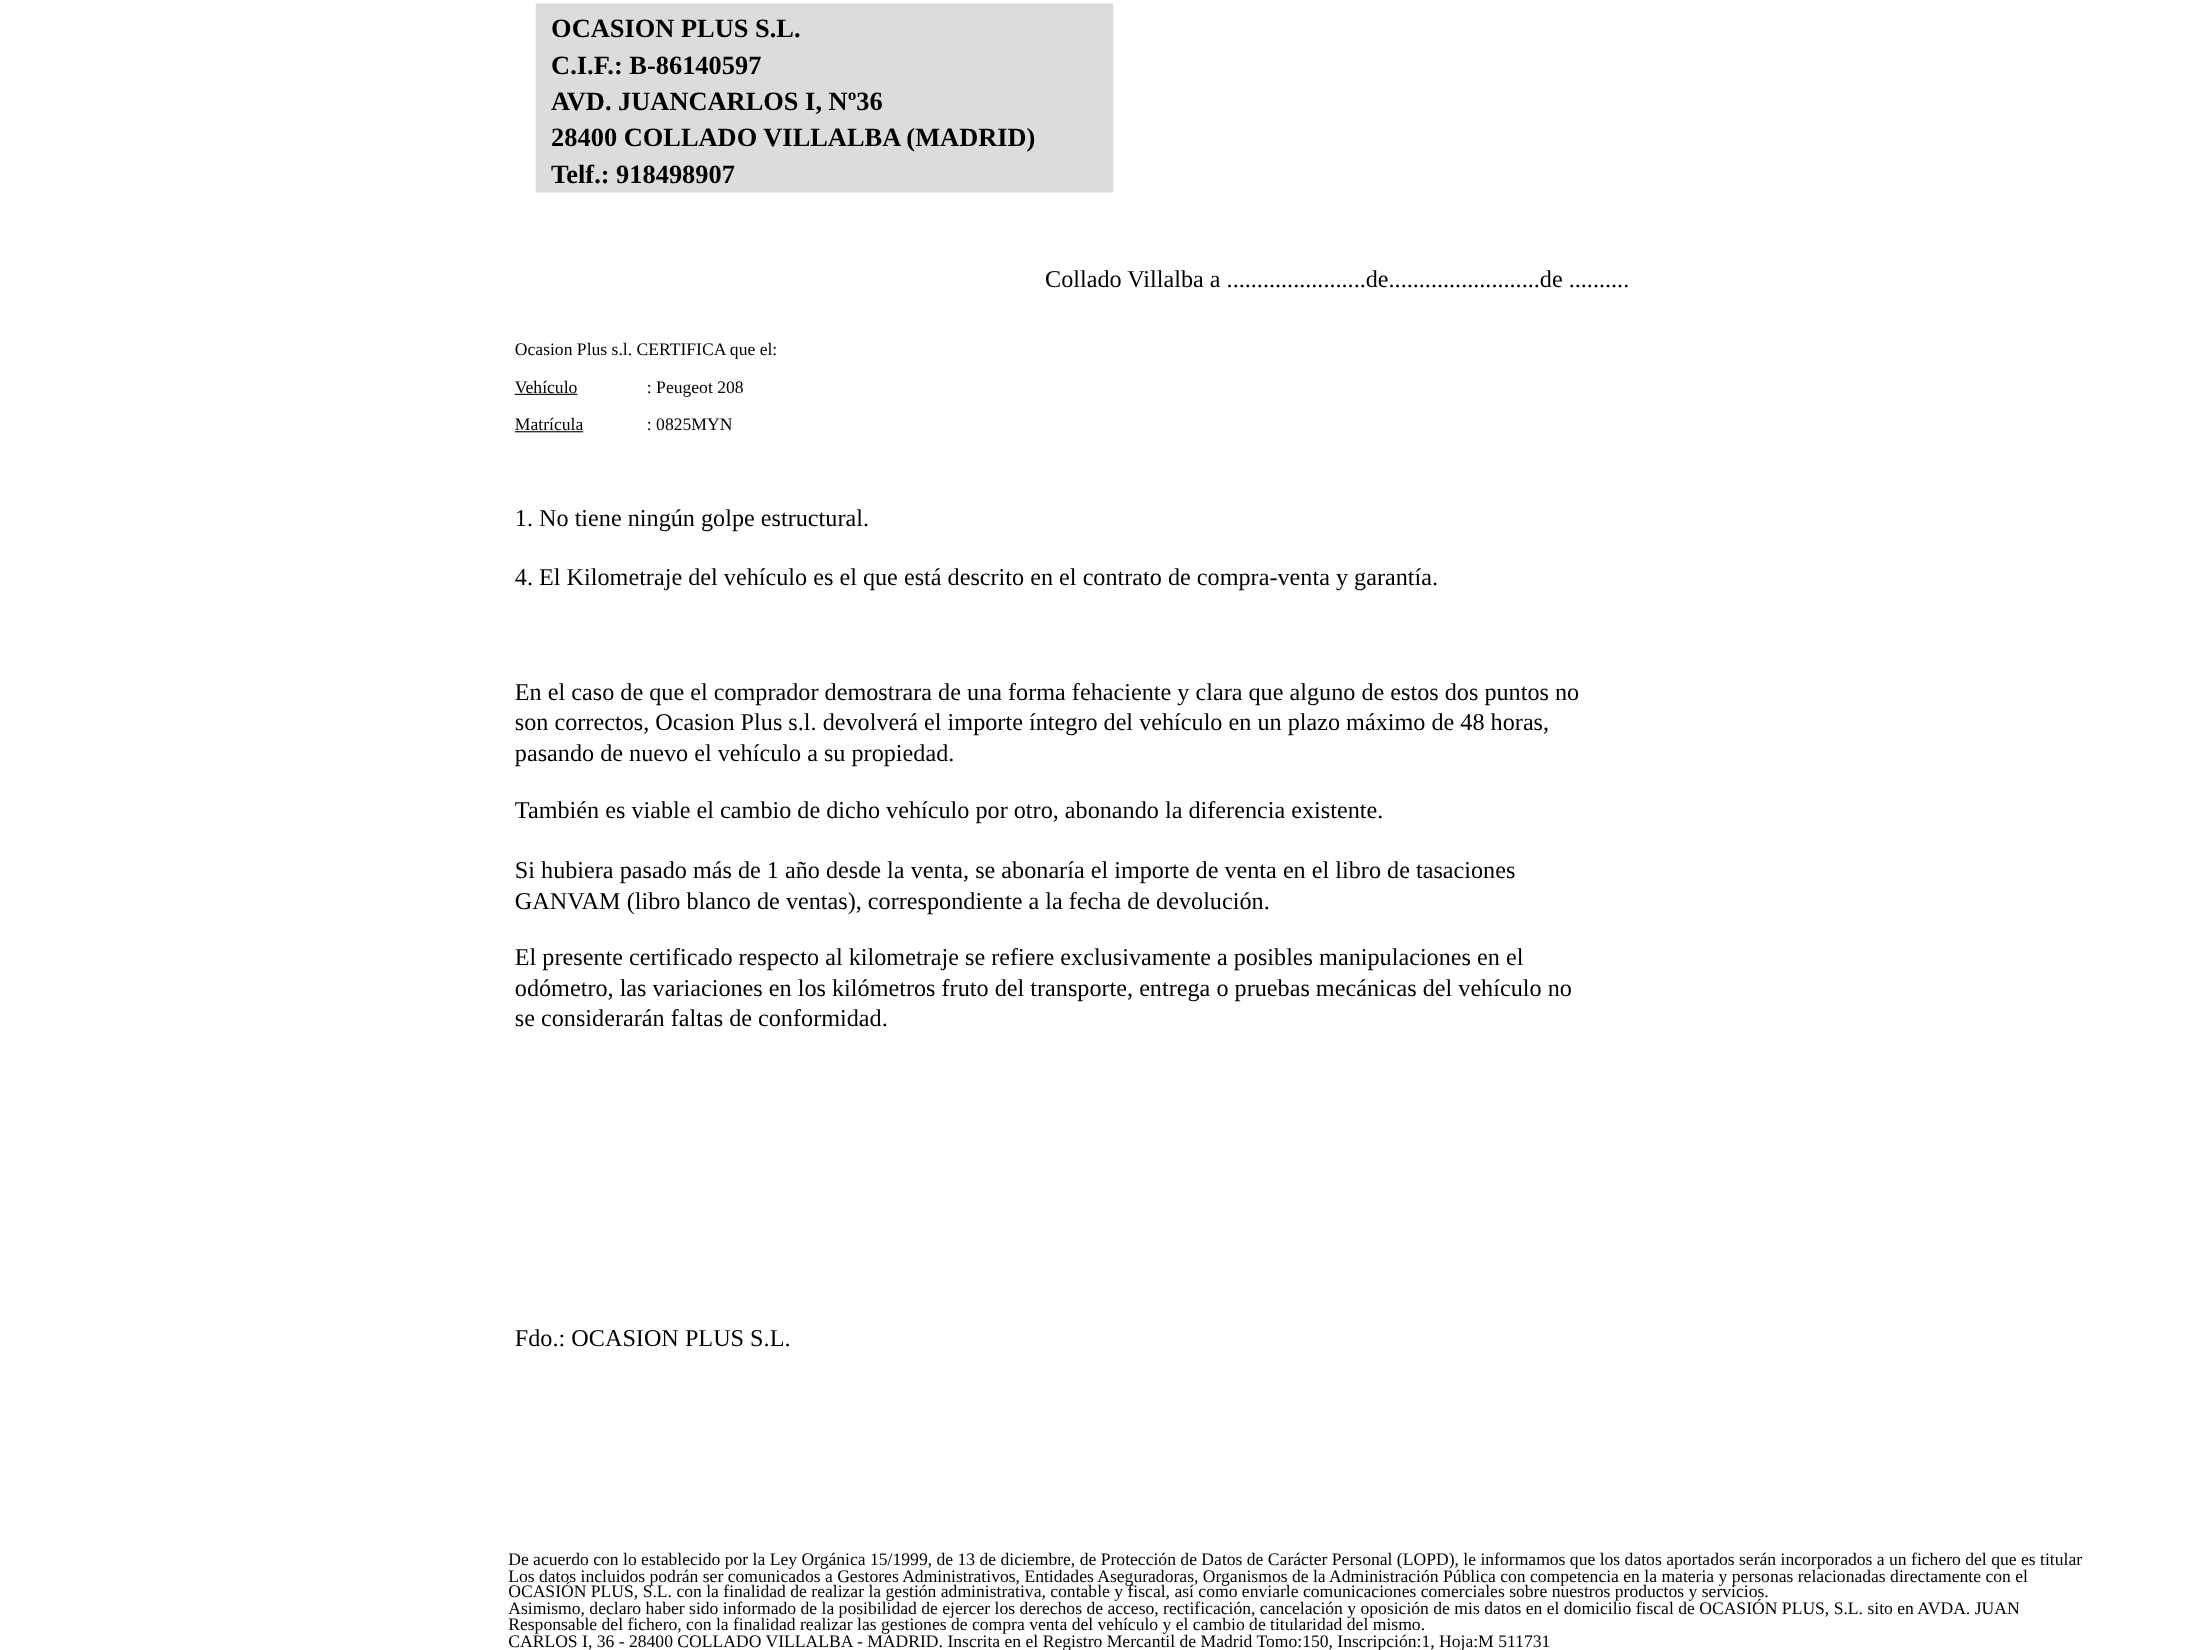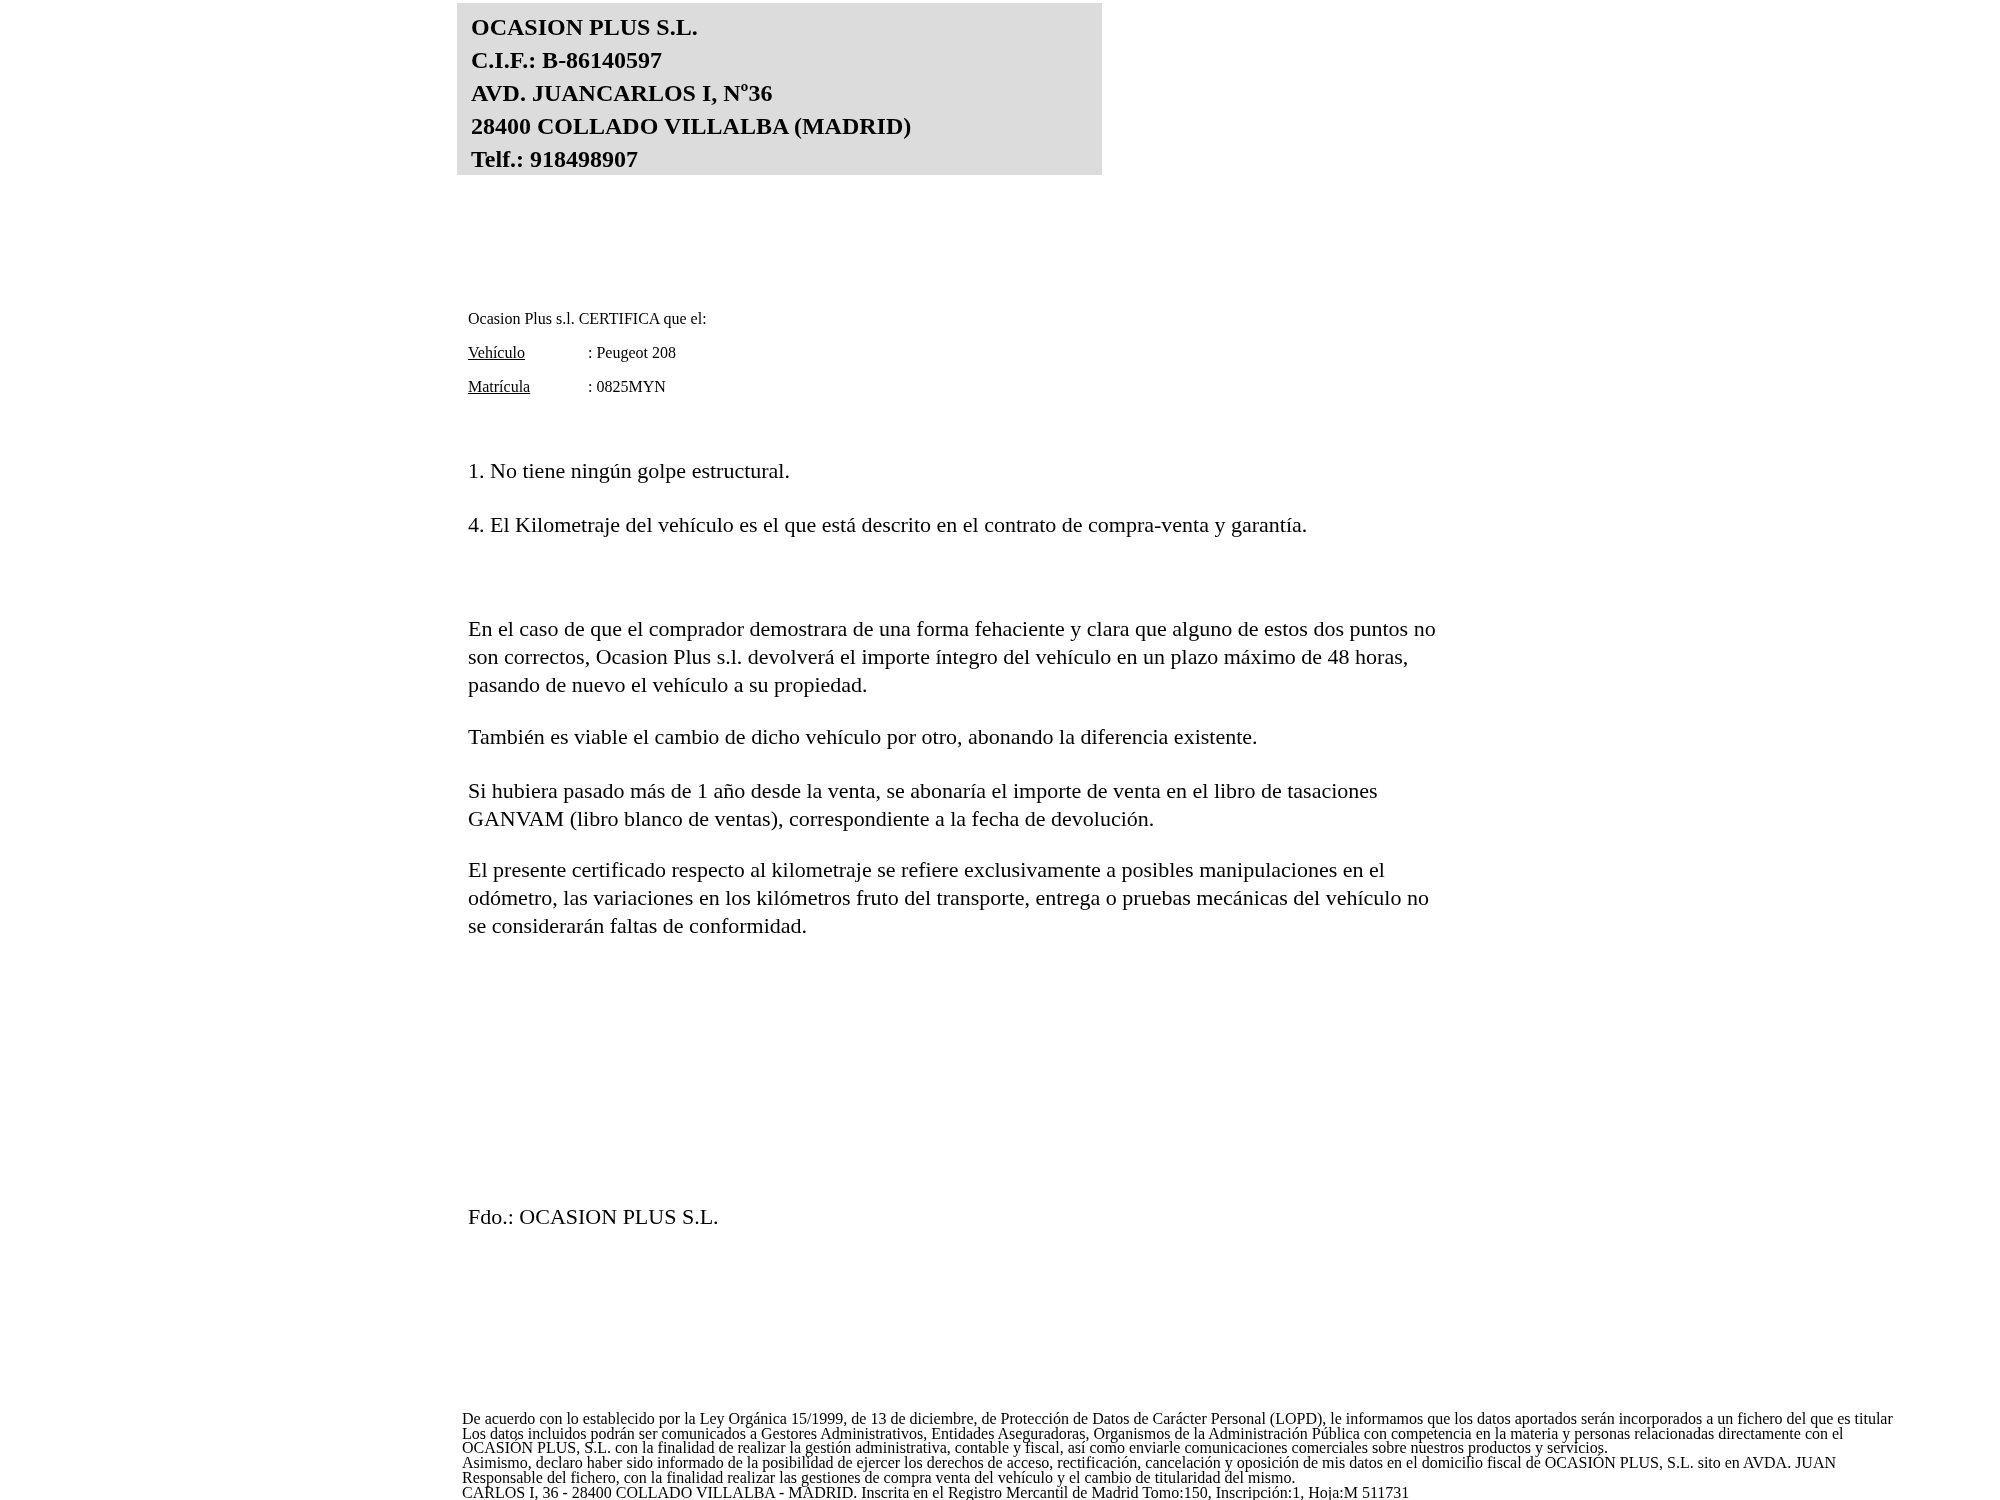--- a/index.html
+++ b/index.html
@@ -11,23 +11,23 @@
     position: relative;
     width: 2000px;
     height: 1500px;
     background: #ffffff;
     color: #000000;
     font-family: "Liberation Serif", serif;
     overflow: hidden;
   }
   .header-block {
     position: absolute;
-    left: 457px;
+    left: 487px;
     top: 3px;
-    width: 645px;
+    width: 525px;
     height: 172px;
     background: #dcdcdc;
     box-sizing: border-box;
     padding: 8px 0 0 14px;
   }
   .header-line {
     font-weight: bold;
     font-size: 24px;
     line-height: 33px;
     white-space: nowrap;
@@ -92,20 +92,21 @@
 <div class="page">
 
   <div class="header-block">
     <div class="header-line">OCASION PLUS S.L.</div>
     <div class="header-line">C.I.F.: B-86140597</div>
     <div class="header-line">AVD. JUANCARLOS I, Nº36</div>
     <div class="header-line">28400 COLLADO VILLALBA (MADRID)</div>
     <div class="header-line">Telf.: 918498907</div>
   </div>
 
+  <div class="date-line">Collado Villalba a .......................de.........................de ..........</div>
 
   <div class="certify-block">
     <div>Ocasion Plus s.l. CERTIFICA que el:</div>
     <div class="field-row">
       <span class="field-label"><span class="uline">Vehículo</span></span>
       <span>: Peugeot 208</span>
     </div>
     <div class="field-row">
       <span class="field-label"><span class="uline">Matrícula</span></span>
       <span>: 0825MYN</span>

